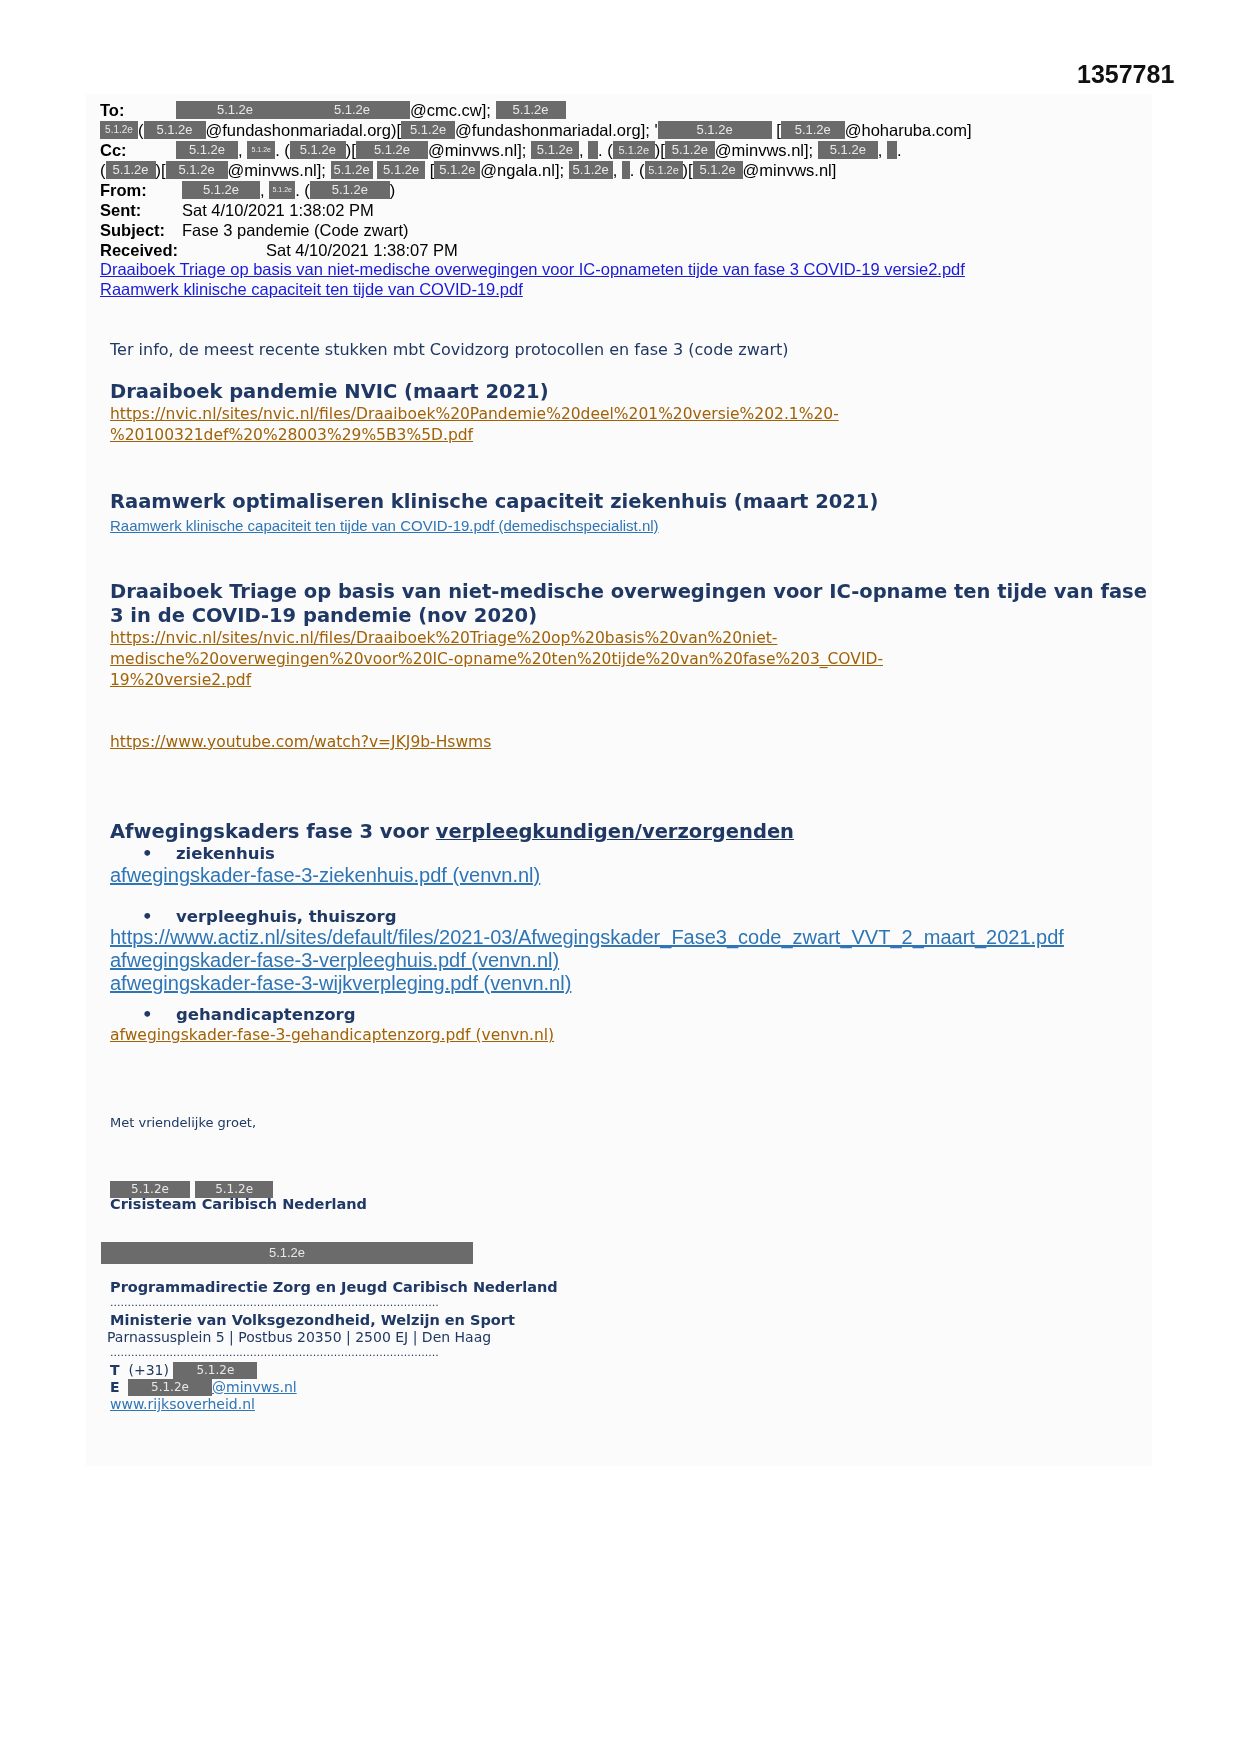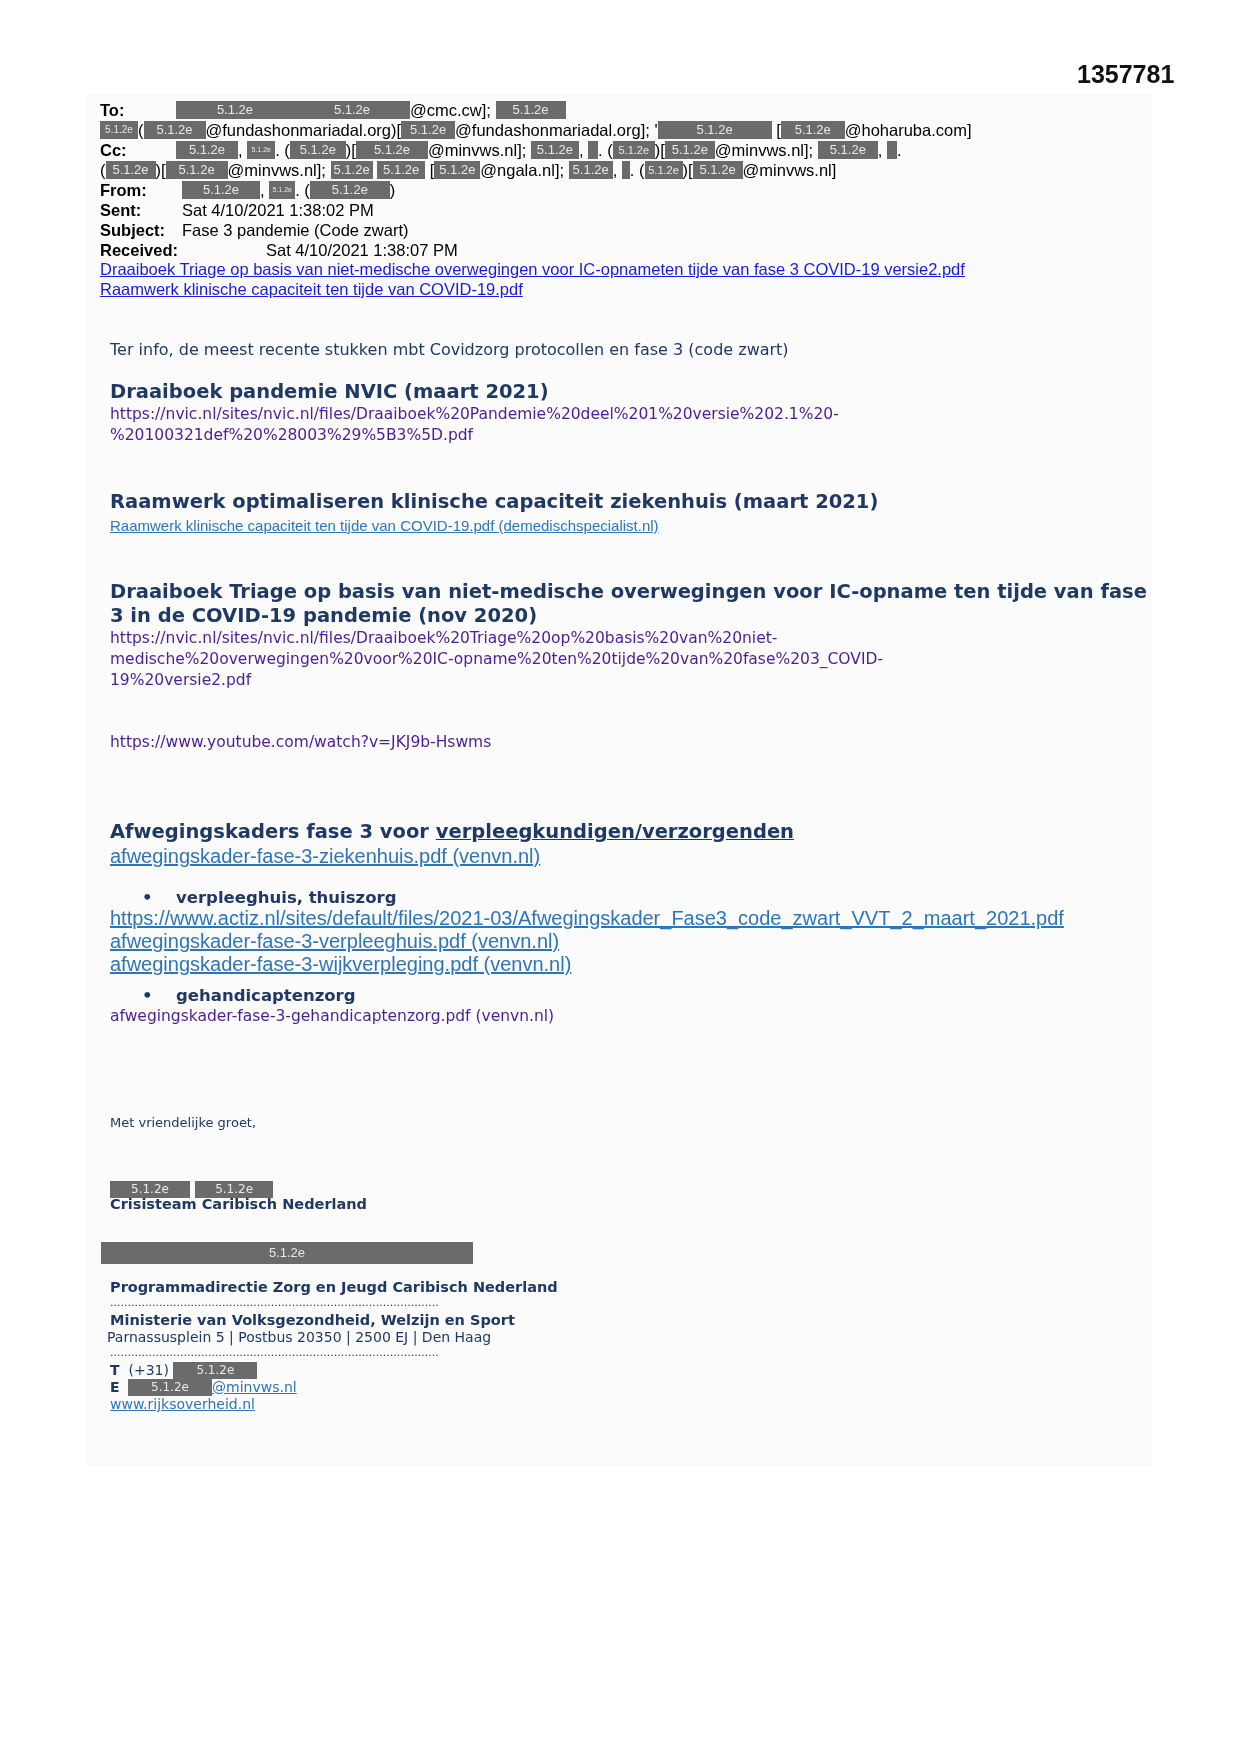--- a/index.html
+++ b/index.html
@@ -14,21 +14,21 @@
     .red { display: inline-block; background: #6b6b6b; color: #e8e8e8; font-size: 13px; line-height: 18px; height: 18px; text-align: center; vertical-align: top; margin-top: 1px; }
     .red.sm { font-size: 7px; }
     .hdr a, .att a { color: #1a1adc; text-decoration: underline; }
     .att { position: absolute; left: 100px; top: 259px; font-size: 16.5px; line-height: 20px; }
     .att div { white-space: nowrap; }
 
     
     .bd { position: absolute; left: 110px; font-family: "DejaVu Sans", sans-serif; color: #1f3864; }
     .intro { top: 340px; font-size: 16px; color: #1f3864; }
     .h { font-weight: bold; font-size: 19.5px; color: #1f3864; line-height: 24px; }
-    .lnk { color: #4c1d95; font-size: 15.5px; line-height: 21px; }
+    .lnk { color: #a16207; text-decoration: underline; font-size: 15.5px; line-height: 21px; }
     .lnk2 { color: #2e75b6; text-decoration: underline; font-size: 20px; line-height: 23px; font-family: "Liberation Sans", sans-serif; }
     .bullet { font-weight: bold; font-size: 16.5px; color: #1f3864; padding-left: 32px; position: relative; }
     .bullet::before { content: "•"; position: absolute; left: 32px; }
     .bullet span { margin-left: 34px; }
     .sig { font-size: 14px; color: #1f3864; }
     .sigb { font-weight: bold; font-size: 14.5px; color: #1f3864; }
     .dots { color: #1f3864; font-size: 11px; letter-spacing: 0px; white-space: nowrap; overflow: hidden; width: 405px; }
   </style>
 </head>
 <body>
@@ -88,20 +88,21 @@
   <div class="lnk">medische%20overwegingen%20voor%20IC-opname%20ten%20tijde%20van%20fase%203_COVID-</div>
   <div class="lnk">19%20versie2.pdf</div>
 </div>
 
 <div class="bd" style="top:732px">
   <div class="lnk">https://www.youtube.com/watch?v=JKJ9b-Hswms</div>
 </div>
 
 <div class="bd" style="top:820px">
   <div class="h"><span>Afwegingskaders fase 3 voor </span><span style="text-decoration:underline">verpleegkundigen/verzorgenden</span></div>
+  <div class="bullet"><span>ziekenhuis</span></div>
   <div class="lnk2" style="margin-top:1px">afwegingskader-fase-3-ziekenhuis.pdf (venvn.nl)</div>
   <div class="bullet" style="margin-top:20px"><span>verpleeghuis, thuiszorg</span></div>
   <div class="lnk2">https://www.actiz.nl/sites/default/files/2021-03/Afwegingskader_Fase3_code_zwart_VVT_2_maart_2021.pdf</div>
   <div class="lnk2">afwegingskader-fase-3-verpleeghuis.pdf (venvn.nl)</div>
   <div class="lnk2">afwegingskader-fase-3-wijkverpleging.pdf (venvn.nl)</div>
   <div class="bullet" style="margin-top:10px"><span>gehandicaptenzorg</span></div>
   <div class="lnk" style="font-size:15.5px;line-height:23px">afwegingskader-fase-3-gehandicaptenzorg.pdf (venvn.nl)</div>
 </div>
 
 <div class="bd sig" style="top:1115px;font-size:13px">Met vriendelijke groet,</div>

